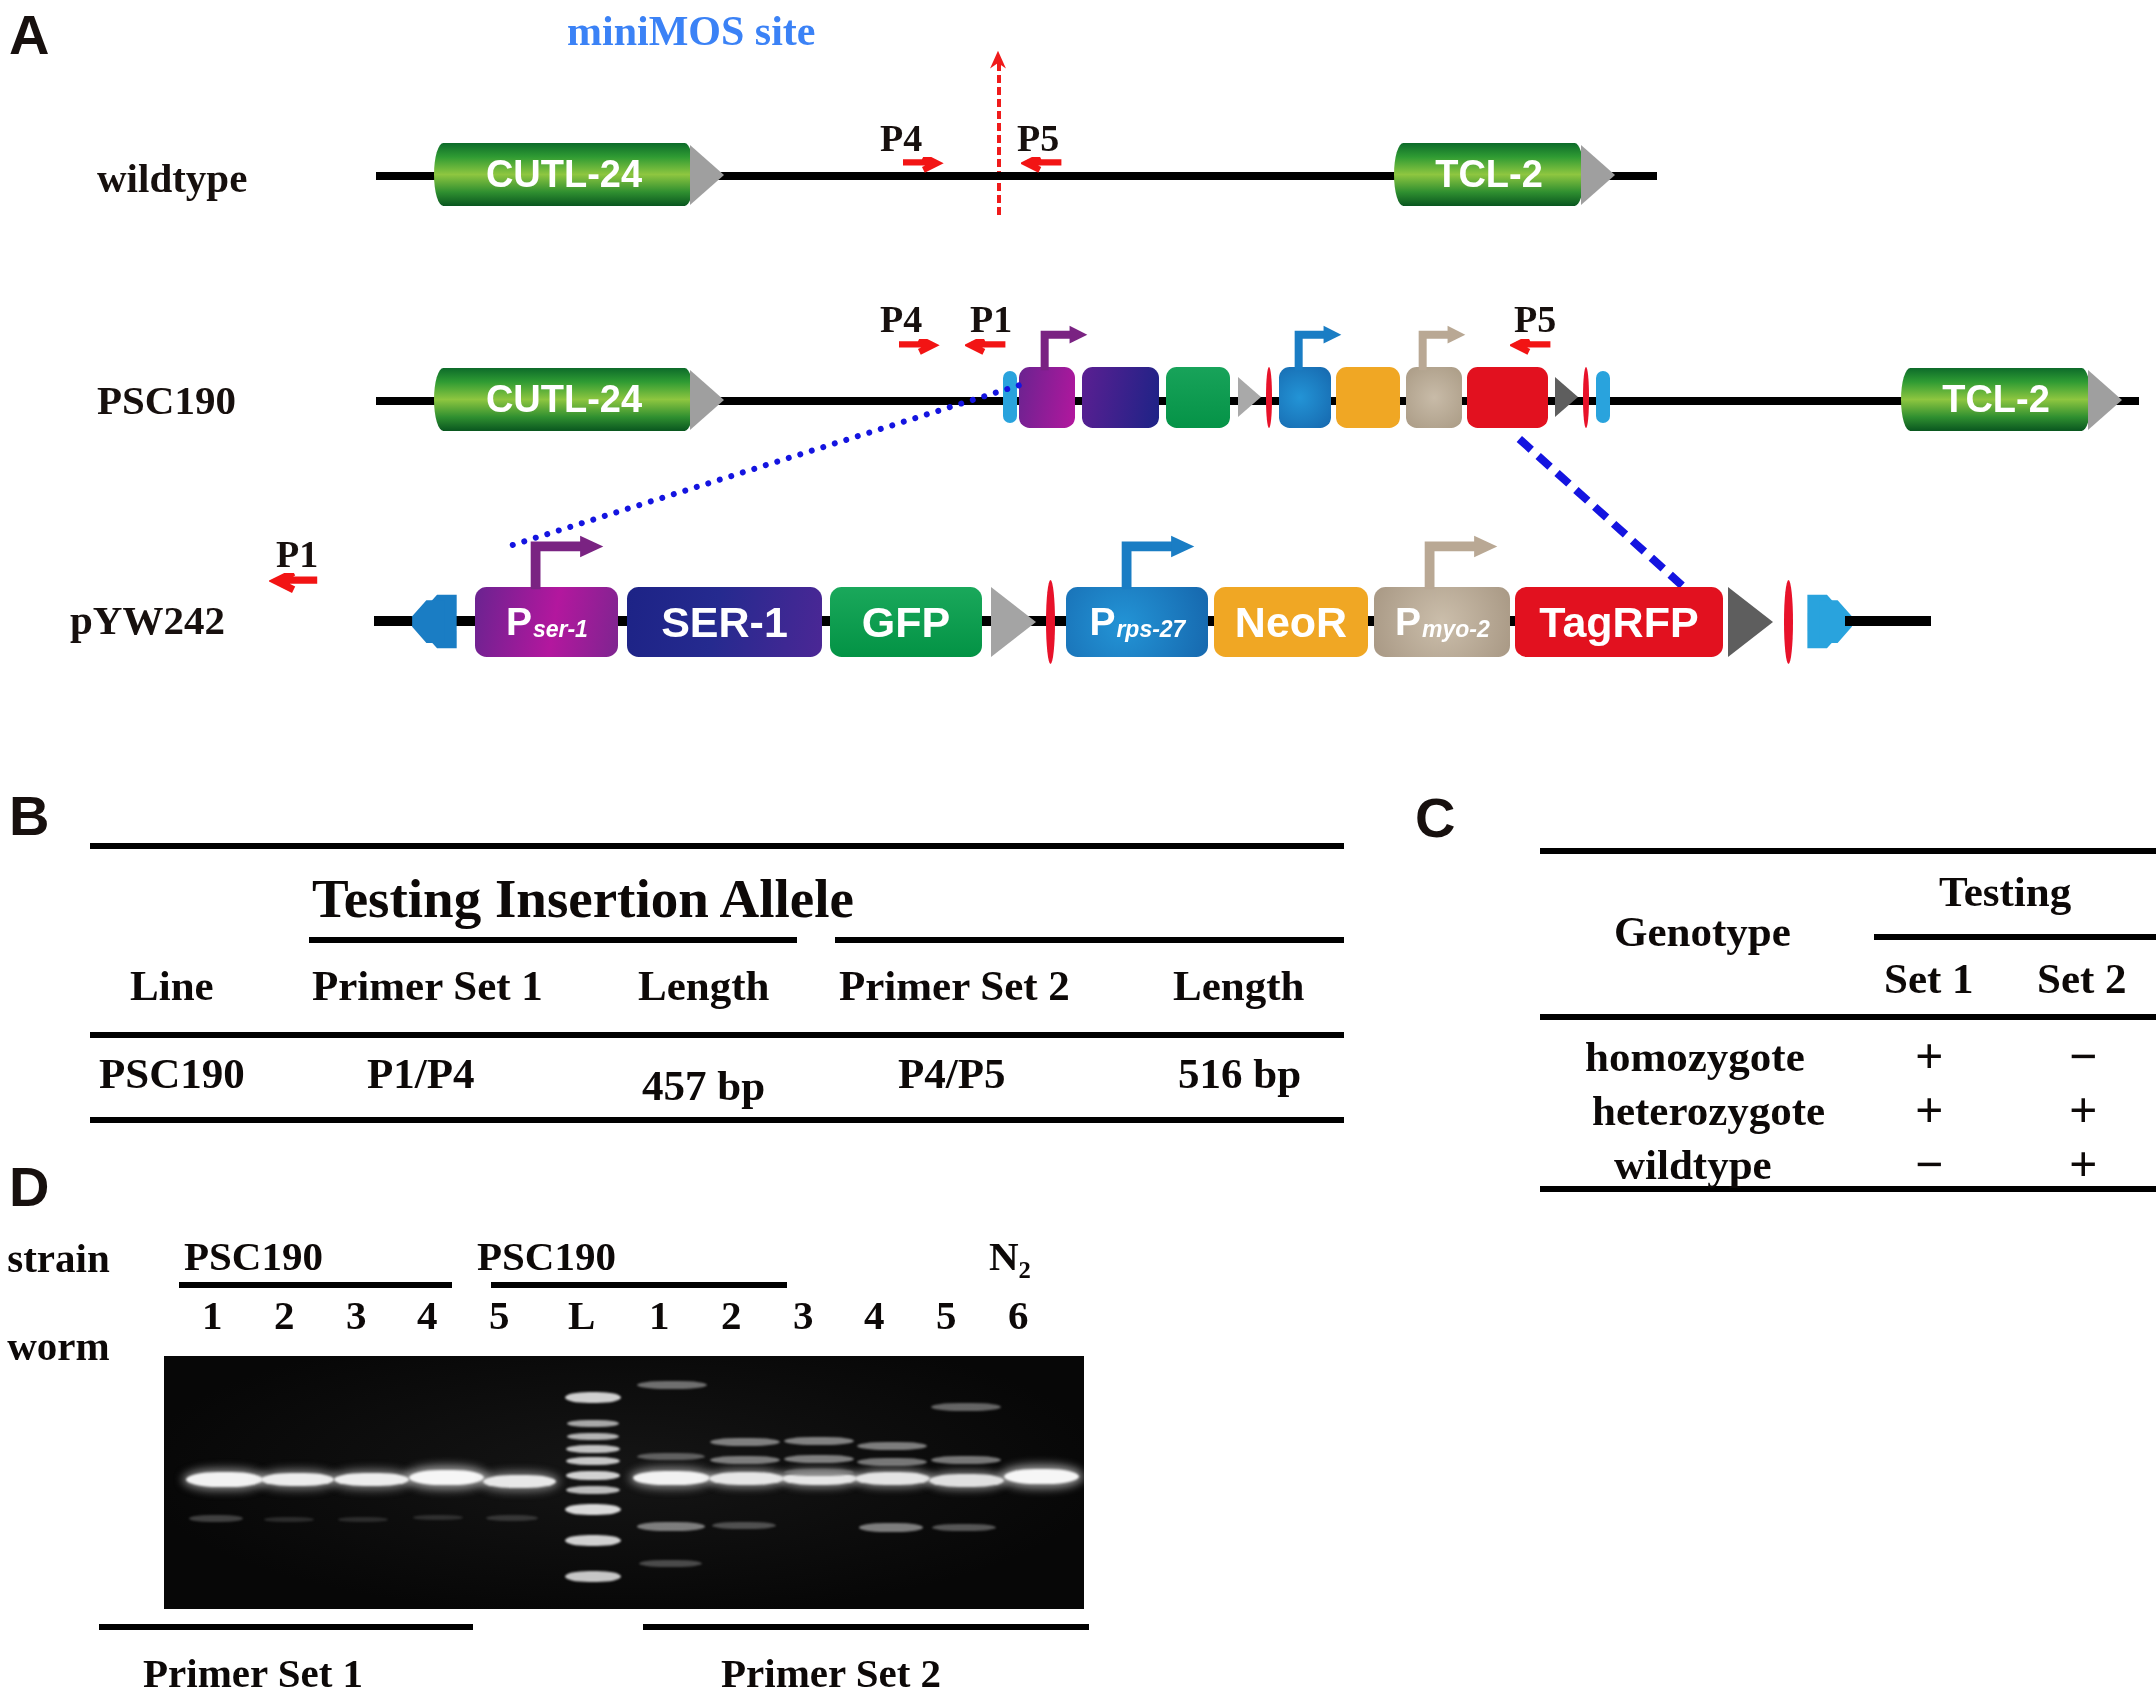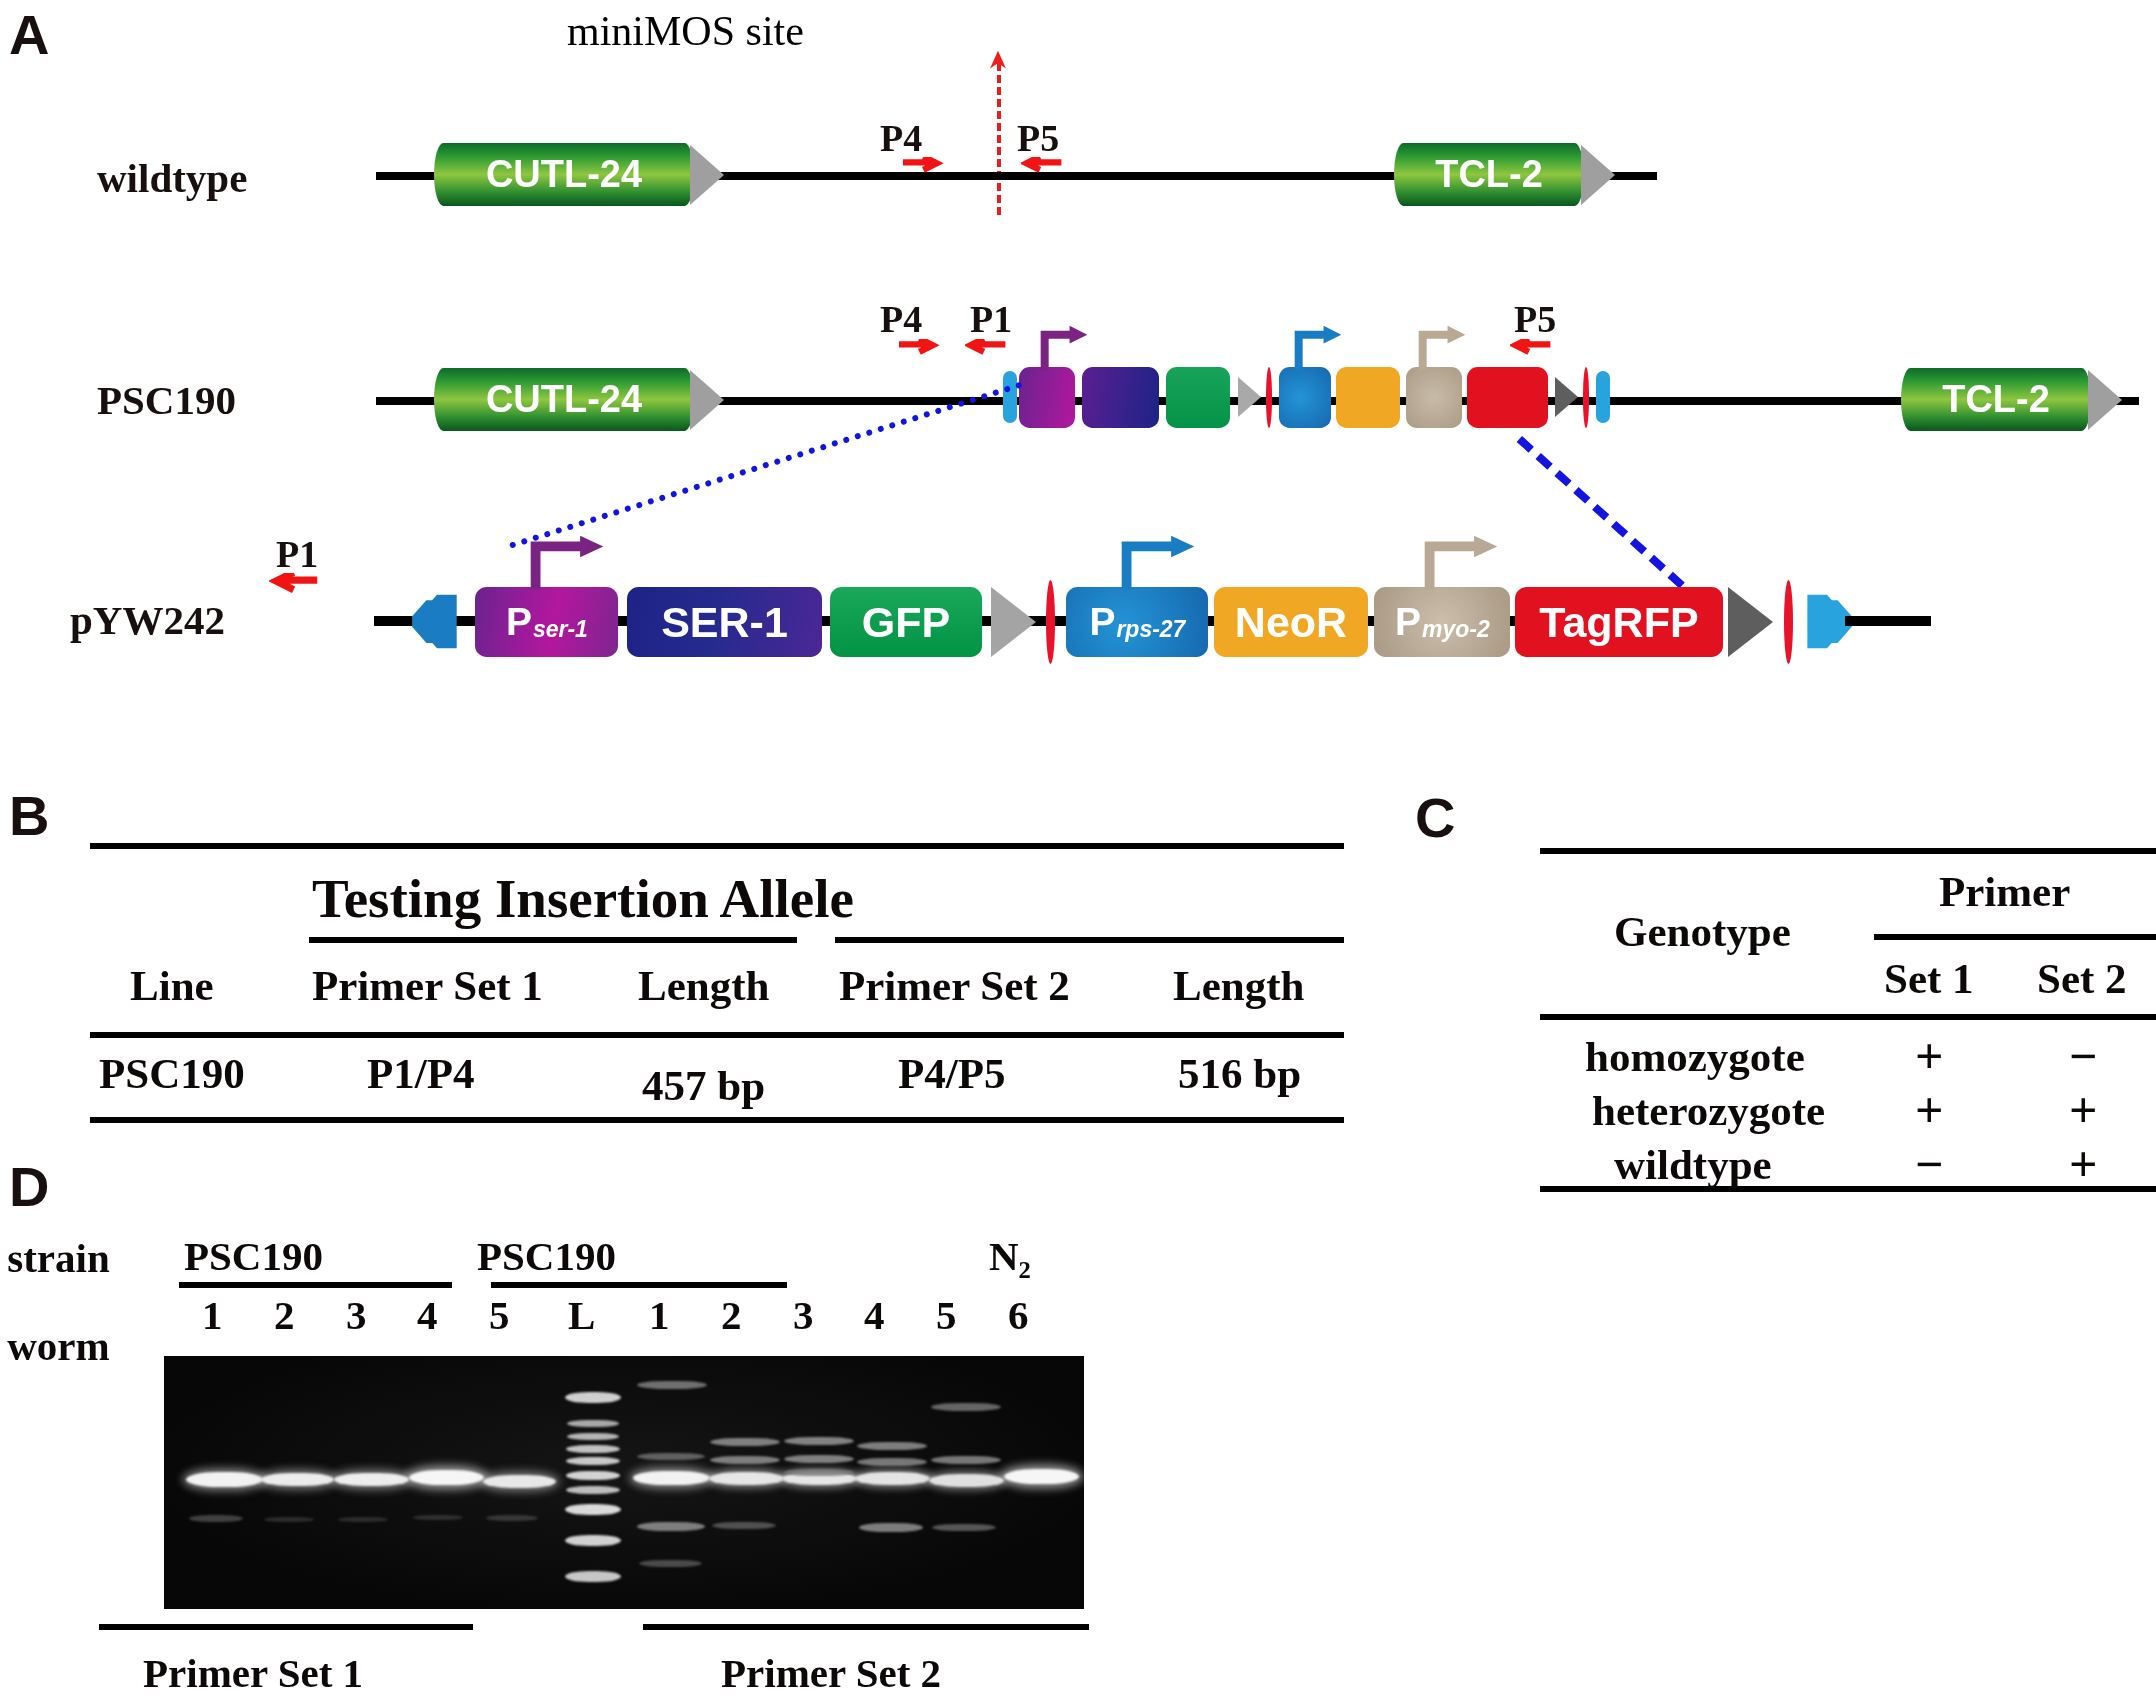--- a/index.html
+++ b/index.html
@@ -1,20 +1,20 @@
 <!DOCTYPE html>
 <html style="font-size:14.3px"><head>
 <meta charset="utf-8">
 <style>
   html,body{margin:0;padding:0;background:#ffffff;}
   body{width:2157px;height:1707px;position:relative;font-family:"Liberation Serif",serif;color:#1a1210;}
   .abs{position:absolute;}
   .panel-letter{font-family:"Liberation Sans",sans-serif;font-weight:bold;font-size:56px;color:#17100e;line-height:1;}
   .rowlabel{font-family:"Liberation Serif",serif;font-weight:bold;font-size:41px;color:#17100e;white-space:nowrap;}
-  .serif-b{font-family:"Liberation Serif",serif;font-weight:normal;color:#000000;}
+  .serif-b{font-family:"Liberation Serif",serif;font-weight:bold;color:#3b82f6;}
 
   
   #panelA{position:absolute;left:0;top:0;width:2157px;height:734px;}
   .backbone{position:absolute;height:8px;background:#000;}
   .gene-green{position:absolute;border-radius:10.7px/36px;
      background:linear-gradient(180deg,#0d6b2a 0%,#2f9b33 22%,#8ec640 50%,#2f8f30 78%,#09561f 100%);
      display:flex;align-items:center;justify-content:center;
      font-family:"Liberation Sans",sans-serif;font-weight:bold;color:#ffffff;letter-spacing:0px;}
   .gray-arrow{position:absolute;width:0;height:0;border-top:20.6px solid transparent;border-bottom:20.6px solid transparent;border-left:23px solid #a9a9a9;}
   .gray-arrow.big{border-top:30px solid transparent;border-bottom:30px solid transparent;border-left:34px solid #9f9f9f;}
@@ -221,21 +221,21 @@
 </div>
 
 <div class="abs" id="panelC" style="left:1415px;top:770px;width:742px;height:466px;">
   <div class="abs panel-letter" style="left:0px;top:19.7px;">C</div>
 
   <div class="tline" style="left:125px;top:78px;width:616px;height:6.3px;"></div>
   <div class="tline" style="left:459px;top:164px;width:282px;height:6.3px;"></div>
   <div class="tline" style="left:125px;top:244px;width:616px;height:6.3px;"></div>
   <div class="tline" style="left:125px;top:416px;width:616px;height:6.3px;"></div>
 
-  <div class="cellt" style="left:524px;top:97px;font-size:43px;">Primer</div>
+  <div class="cellt" style="left:524px;top:97px;font-size:43px;">Testing</div>
   <div class="cellt" style="left:199px;top:137px;font-size:43px;">Genotype</div>
   <div class="cellt" style="left:469px;top:184px;font-size:43px;">Set 1</div>
   <div class="cellt" style="left:622px;top:184px;font-size:43px;">Set 2</div>
 
   <div class="cellt" style="left:170px;top:262px;font-size:43px;">homozygote</div>
   <div class="cellt" style="left:500px;top:257px;font-size:50px;">+</div>
   <div class="cellt" style="left:654px;top:257px;font-size:50px;">−</div>
 
   <div class="cellt" style="left:177px;top:316px;font-size:43px;">heterozygote</div>
   <div class="cellt" style="left:500px;top:311px;font-size:50px;">+</div>

